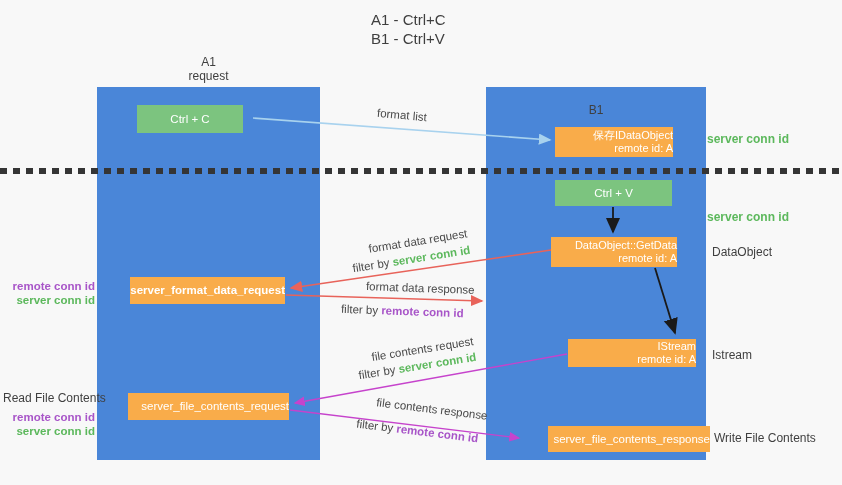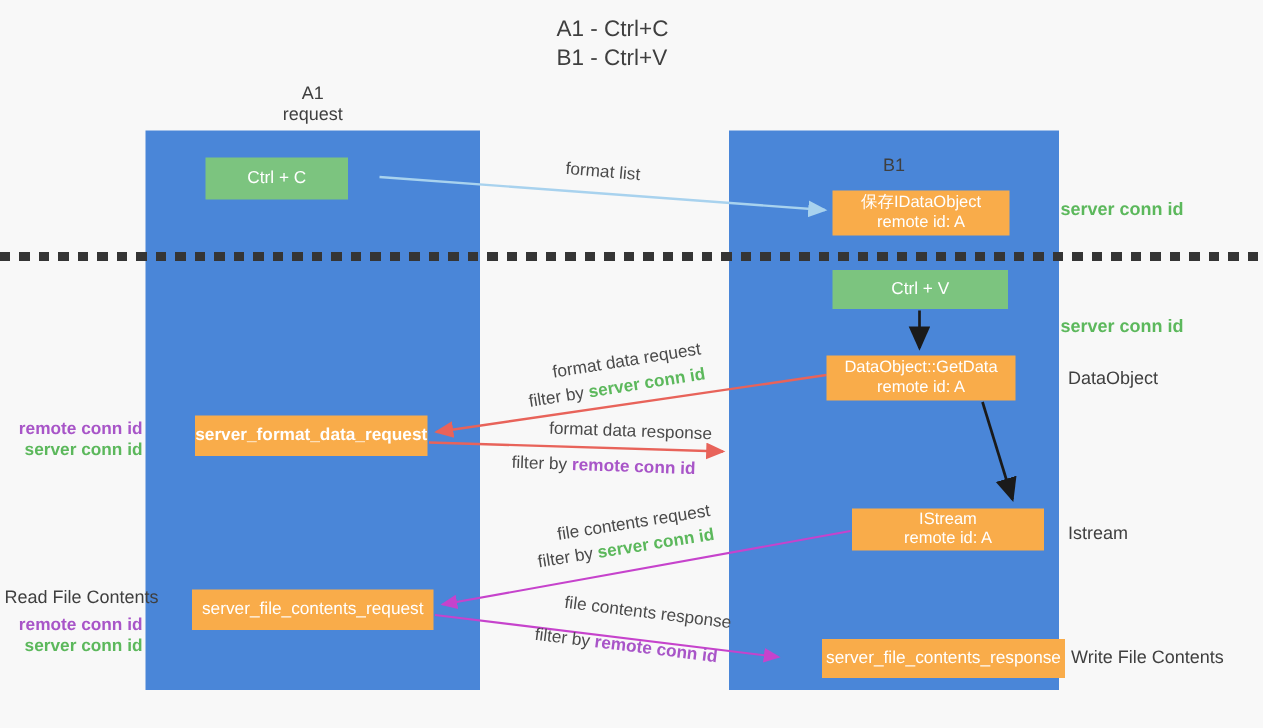--- a/index.html
+++ b/index.html
@@ -15,23 +15,23 @@
   .lane{position:absolute;top:87px;height:373px;background:#4a86d8;z-index:1;}
   .lane.a1{left:97px;width:223px;}
   .lane.b1{left:486px;width:220px;}
 
   .divider{position:absolute;left:0;top:168px;width:842px;height:6px;z-index:4;
     background:repeating-linear-gradient(90deg,#353535 0 7px,transparent 7px 13px);}
 
   .box{position:absolute;z-index:6;display:flex;flex-direction:column;align-items:center;justify-content:center;
        color:#ffffff;font-size:11.5px;line-height:13px;text-align:center;}
   .box.green{background:#7cc47f;}
-  .box.orange{background:#f9ac4a;}
+  .box.orange{background:#f9ac4a;align-items:flex-end;}
 
-  .ctrl-c{left:137px;top:105px;width:95px;height:28px;}
+  .ctrl-c{left:137px;top:105px;width:106px;height:28px;}
   .save-obj{left:555px;top:127px;width:118px;height:30px;font-size:11px;}
   .ctrl-v{left:555px;top:180px;width:117px;height:26px;}
   .getdata{left:551px;top:237px;width:126px;height:30px;font-size:11px;}
   .fmt-req{left:130px;top:277px;width:155px;height:27px;font-weight:bold;}
   .fmt-resp{left:487px;top:289px;width:157px;height:26px;}
   .istream-box{left:568px;top:339px;width:128px;height:28px;font-size:11px;}
   .file-req{left:128px;top:393px;width:161px;height:27px;}
   .file-resp{left:548px;top:426px;width:162px;height:26px;}
 
   .side-label{position:absolute;font-size:12px;color:#3f3f3f;z-index:7;white-space:nowrap;}

